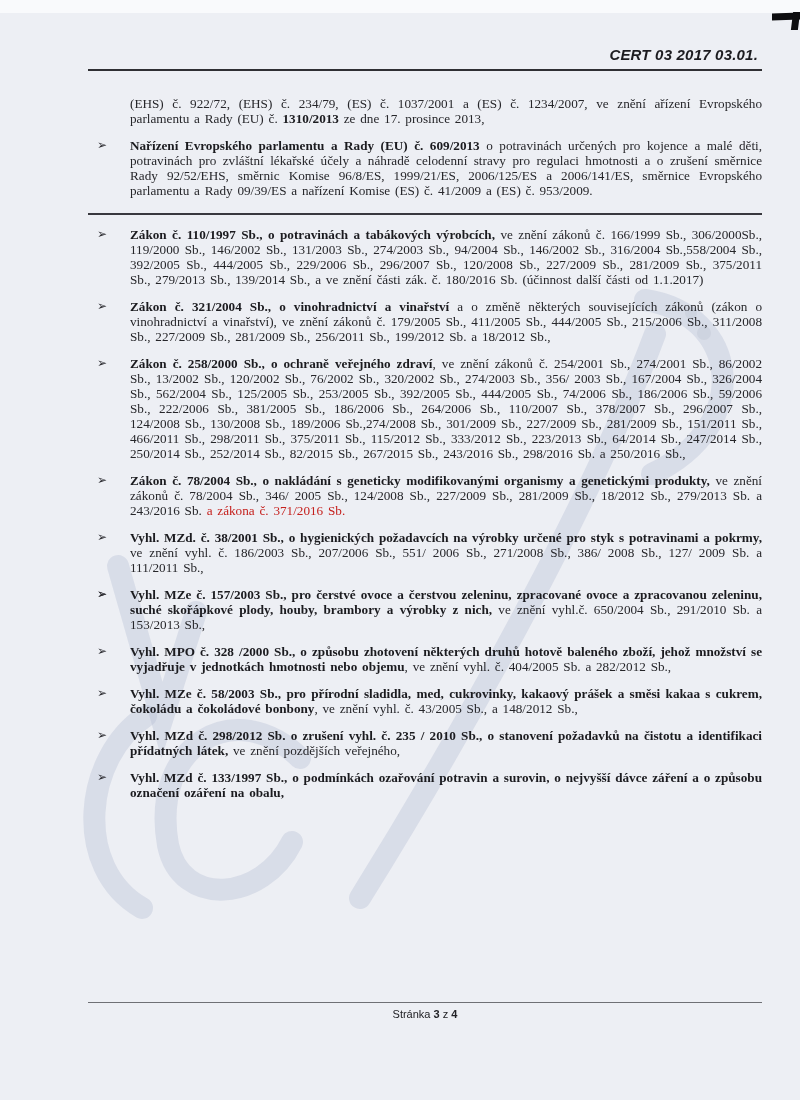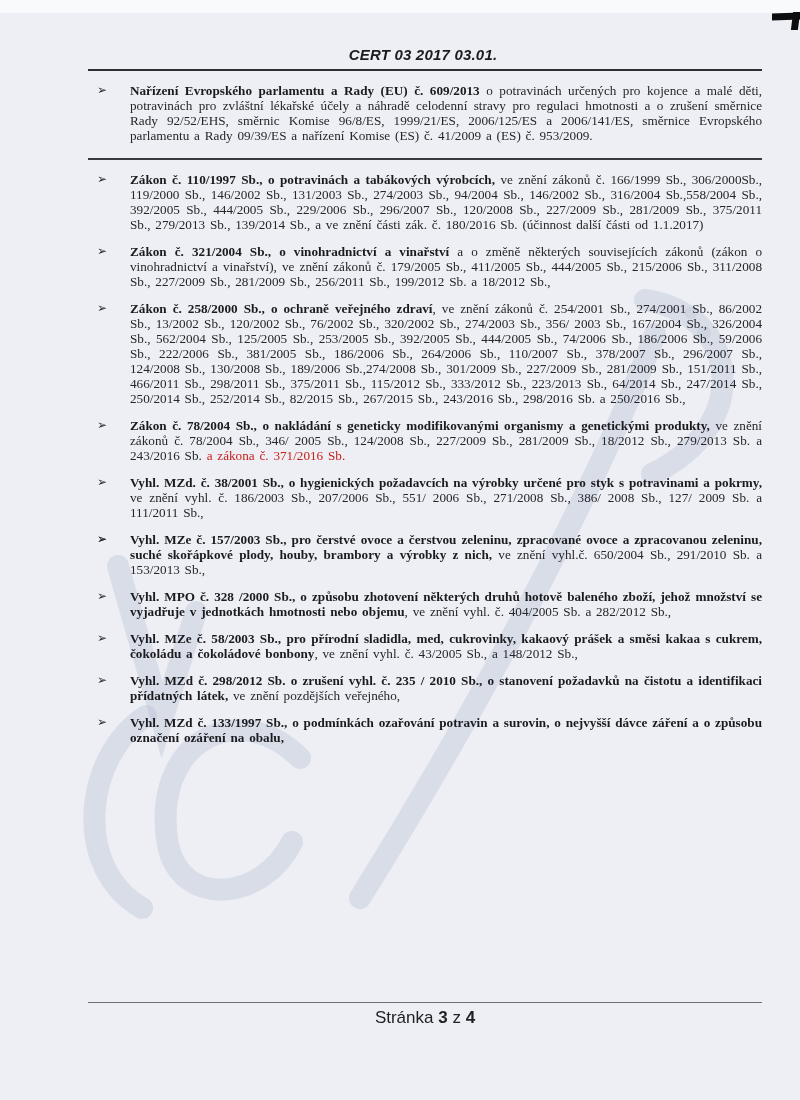--- a/index.html
+++ b/index.html
@@ -13,40 +13,40 @@
   .scan-strip{position:absolute;top:0;left:0;width:800px;height:13px;background:#f9fafc}
   
   .corner-mark{position:absolute;top:12px;left:772px;width:28px;height:19px;pointer-events:none}
   .corner-mark::before{content:"";position:absolute;left:0;top:1px;width:28px;height:7px;background:#0e0e10;transform:skewY(-2deg)}
   .corner-mark::after{content:"";position:absolute;right:1px;top:0;width:7px;height:18px;background:#0e0e10;transform:skewX(-7deg)}
   
   .watermark{position:absolute;top:0;left:0;width:800px;height:1100px;pointer-events:none}
   
   .page-content{position:absolute;left:88px;top:46px;width:674px}
   .doc-header{
-    text-align:center;padding-right:4px;
+    text-align:right;padding-right:4px;
     font-family:"Liberation Sans","DejaVu Sans",sans-serif;
     font-style:italic;font-weight:600;font-size:15px;letter-spacing:.2px;color:#1c1c20;
   }
   .header-rule{border:0;border-top:2px solid #2f2f33;margin:6px 0 0}
   .body-text{font-size:13.2px;line-height:15px;word-spacing:1.5px}
   .intro-paragraph{margin:25px 0 0;padding-left:42px;text-align:justify}
   .bullet-list{margin:0}
   .bullet-item{position:relative;padding-left:42px;margin-top:12px;text-align:justify}
   .bullet-marker{
     position:absolute;left:9px;top:0;
     font-family:"DejaVu Sans",sans-serif;font-size:12px;color:#2b2b30;
   }
   .seg-regular{font-weight:400}
   .seg-bold{font-weight:700;color:#1b1b1f}
   .seg-redbold{font-weight:400}
   .section-divider{border:0;border-top:2px solid #38383e;margin:15px 0 2px}
   .page-footer{
     position:absolute;left:88px;top:1002px;width:674px;text-align:center;
-    font-family:"Liberation Sans","DejaVu Sans",sans-serif;font-size:17px;color:#222226;
+    font-family:"Liberation Sans","DejaVu Sans",sans-serif;font-size:11px;color:#222226;
   }
   .footer-rule{border:0;border-top:1.5px solid #6f7075;margin:0 0 5px}
   .footer-bold{font-weight:700}
 </style>
 </head>
 <body>
 
 <div class="scan-strip"></div>
 <div class="corner-mark"></div>
 
@@ -63,20 +63,21 @@
     <circle cx="704" cy="333" r="7"></circle>
   </g>
 </svg>
 
 <div class="page-content">
 
   <div class="doc-header">CERT 03 2017 03.01.</div>
   <hr class="header-rule">
 
   <div class="body-text">
+    <p class="intro-paragraph"><span class="seg-regular">(EHS) č. 922/72, (EHS) č. 234/79, (ES) č. 1037/2001 a (ES) č. 1234/2007, ve znění ařízení Evropského parlamentu a Rady (EU) č. </span><span class="seg-bold">1310/2013</span><span class="seg-regular"> ze dne 17. prosince 2013,</span></p>
 
     <div class="bullet-list">
         <div class="bullet-item"><span class="bullet-marker">➢</span><span><span class="seg-bold">Nařízení Evropského parlamentu a Rady (EU) č. 609/2013</span><span class="seg-regular"> o potravinách určených pro kojence a malé děti, potravinách pro zvláštní lékařské účely a náhradě celodenní stravy pro regulaci hmotnosti a o zrušení směrnice Rady 92/52/EHS, směrnic Komise 96/8/ES, 1999/21/ES, 2006/125/ES a 2006/141/ES, směrnice Evropského parlamentu a Rady 09/39/ES a nařízení Komise (ES) č. 41/2009 a (ES) č. 953/2009.</span></span></div>
       </div>
 
     <hr class="section-divider">
 
     <div class="bullet-list">
         <div class="bullet-item"><span class="bullet-marker">➢</span><span><span class="seg-bold">Zákon č. 110/1997 Sb., o potravinách a tabákových výrobcích,</span><span class="seg-regular"> ve znění zákonů č. 166/1999 Sb., 306/2000Sb., 119/2000 Sb., 146/2002 Sb., 131/2003 Sb., 274/2003 Sb., 94/2004 Sb., 146/2002 Sb., 316/2004 Sb.,558/2004 Sb., 392/2005 Sb., 444/2005 Sb., 229/2006 Sb., 296/2007 Sb., 120/2008 Sb., 227/2009 Sb., 281/2009 Sb., 375/2011 Sb., 279/2013 Sb., 139/2014 Sb., a ve znění části zák. č. 180/2016 Sb. (účinnost další části od 1.1.2017)</span></span></div>
         <div class="bullet-item"><span class="bullet-marker">➢</span><span><span class="seg-bold">Zákon č. 321/2004 Sb., o vinohradnictví a vinařství</span><span class="seg-regular"> a o změně některých souvisejících zákonů (zákon o vinohradnictví a vinařství), ve znění zákonů č. 179/2005 Sb., 411/2005 Sb., 444/2005 Sb., 215/2006 Sb., 311/2008 Sb., 227/2009 Sb., 281/2009 Sb., 256/2011 Sb., 199/2012 Sb. a 18/2012 Sb.,</span></span></div>

